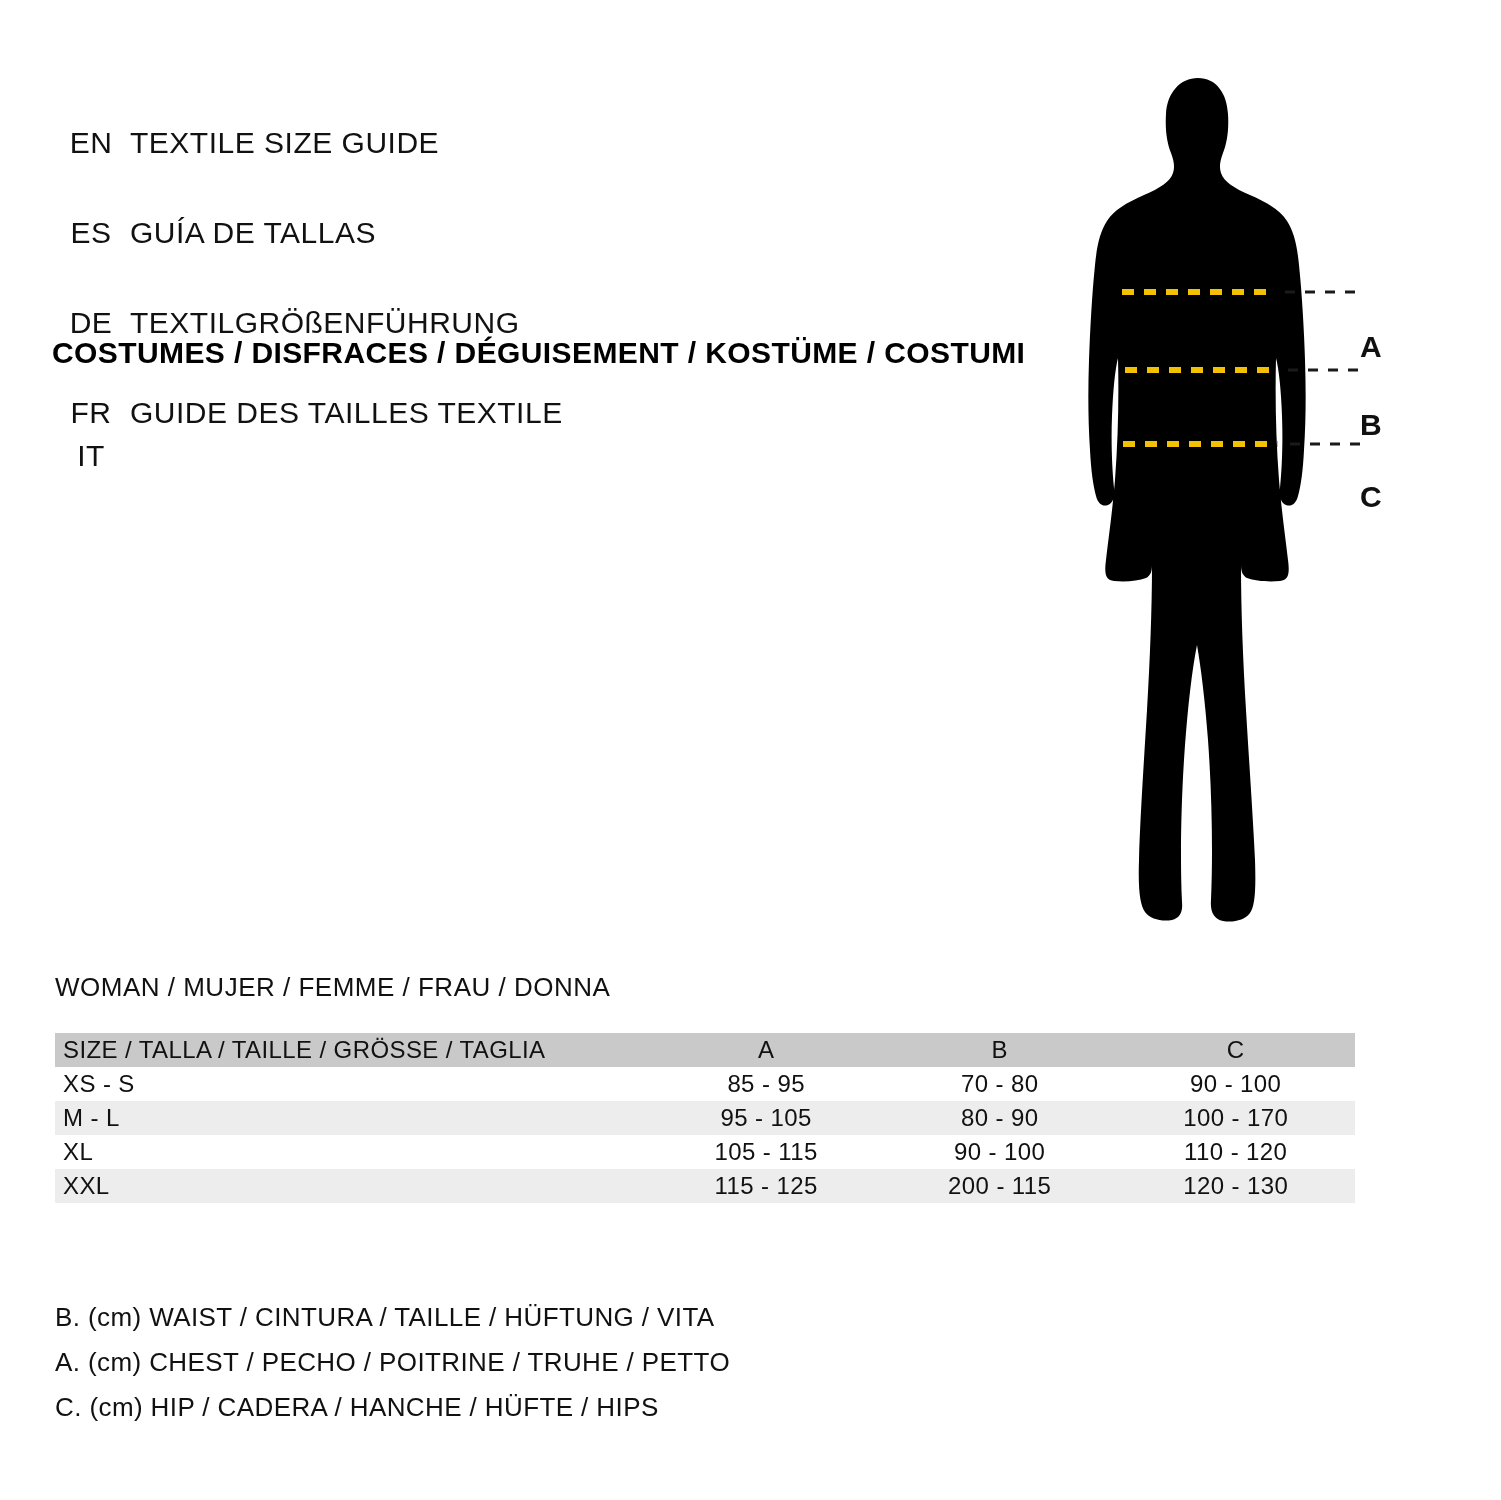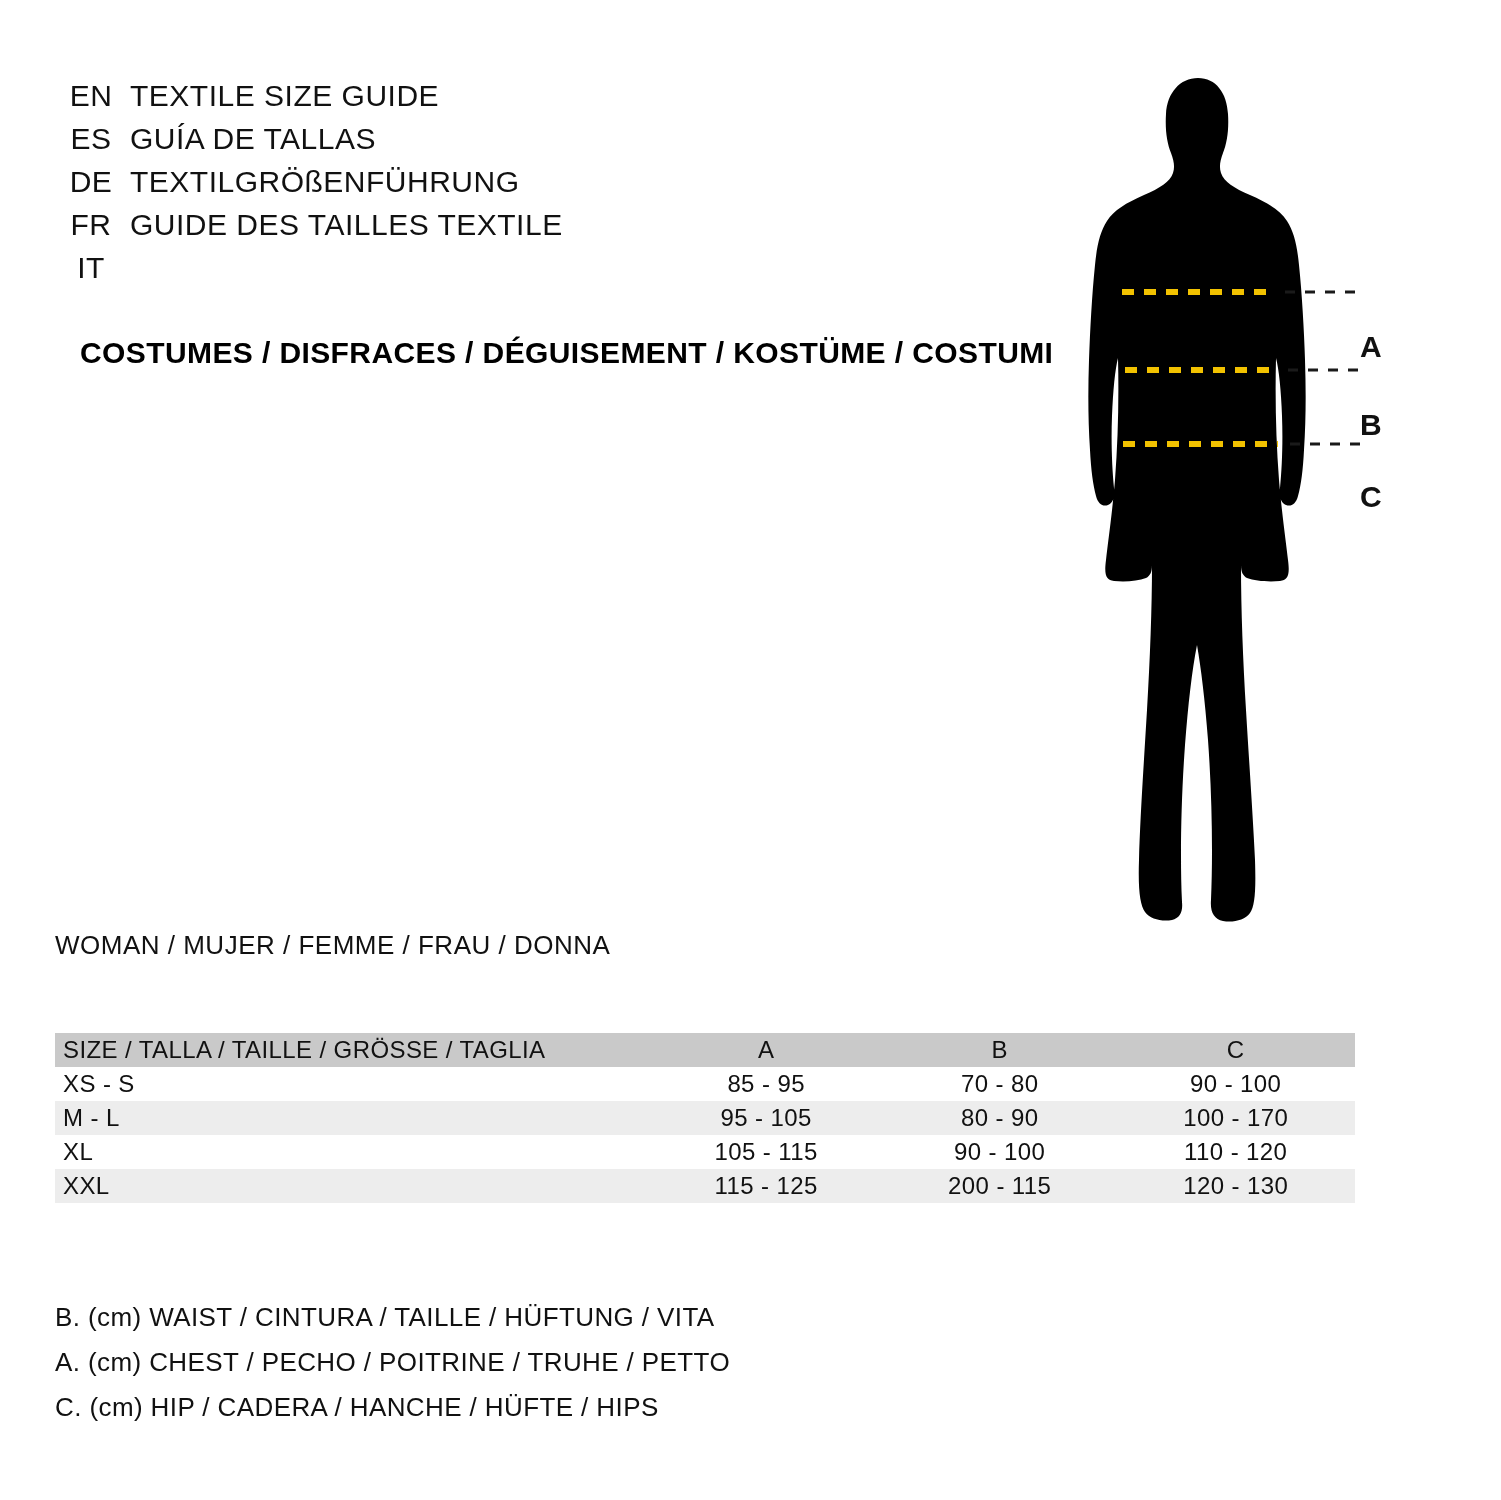--- a/index.html
+++ b/index.html
@@ -30,32 +30,32 @@
     line-height: 43px;
     color: #111111;
   }
   .lang-code {
     width: 78px;
     flex: 0 0 78px;
     text-align: center;
   }
   .lang-text {
     white-space: nowrap;
+    margin-top: 47px;
   }
 
   .category-line {
     position: absolute;
     left: 52px;
     top: 336px;
     font-size: 30px;
     font-weight: bold;
     letter-spacing: 0.4px;
     color: #000000;
     white-space: nowrap;
-    margin-left: 28px;
   }
 
   
   .figure-wrap {
     position: absolute;
     left: 1030px;
     top: 60px;
     width: 420px;
     height: 880px;
   }
@@ -71,21 +71,21 @@
     color: #111111;
   }
   .marker-a { left: 330px; top: 270px; }
   .marker-b { left: 330px; top: 348px; }
   .marker-c { left: 330px; top: 420px; }
 
   
   .table-caption {
     position: absolute;
     left: 55px;
-    top: 930px;
+    top: 972px;
     font-size: 26px;
     letter-spacing: 0.5px;
     color: #111111;
     white-space: nowrap;
   }
   table.size-table {
     position: absolute;
     left: 55px;
     top: 1033px;
     width: 1300px;

